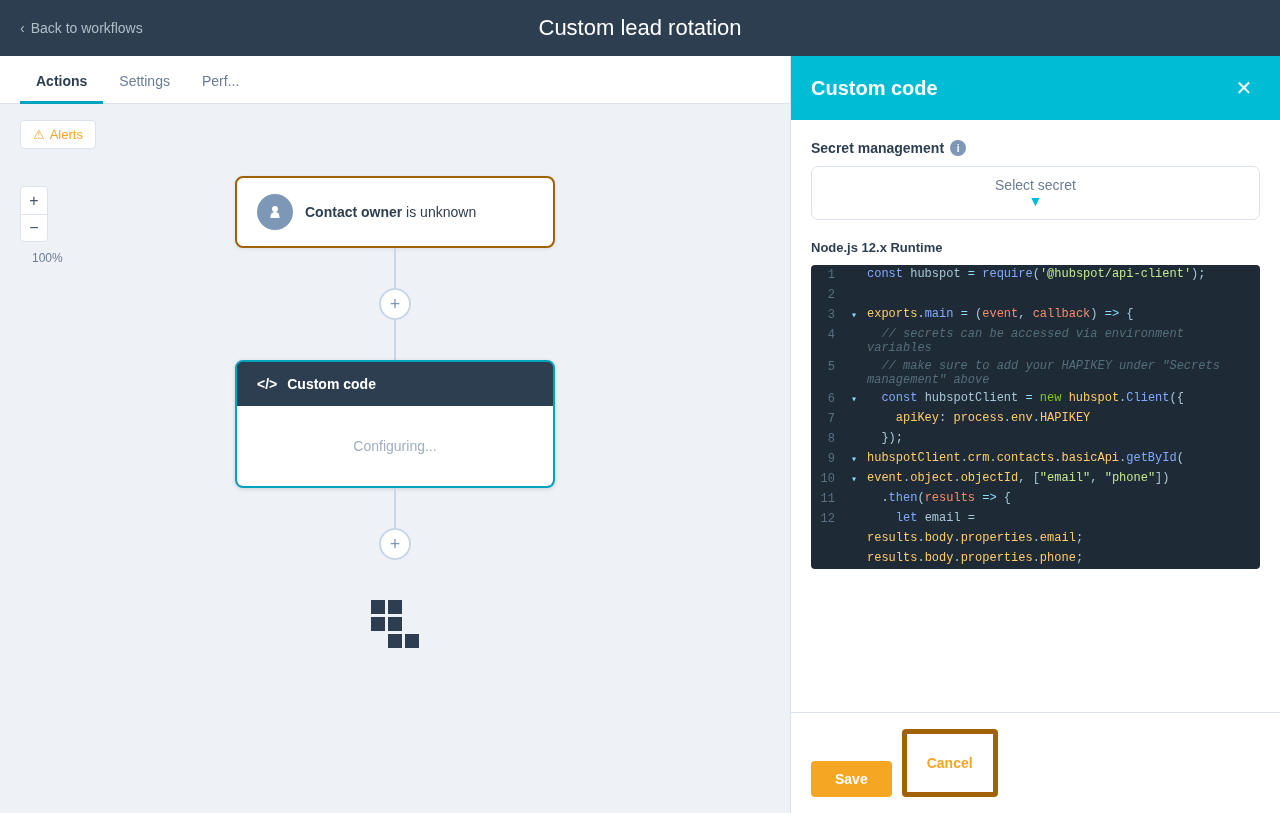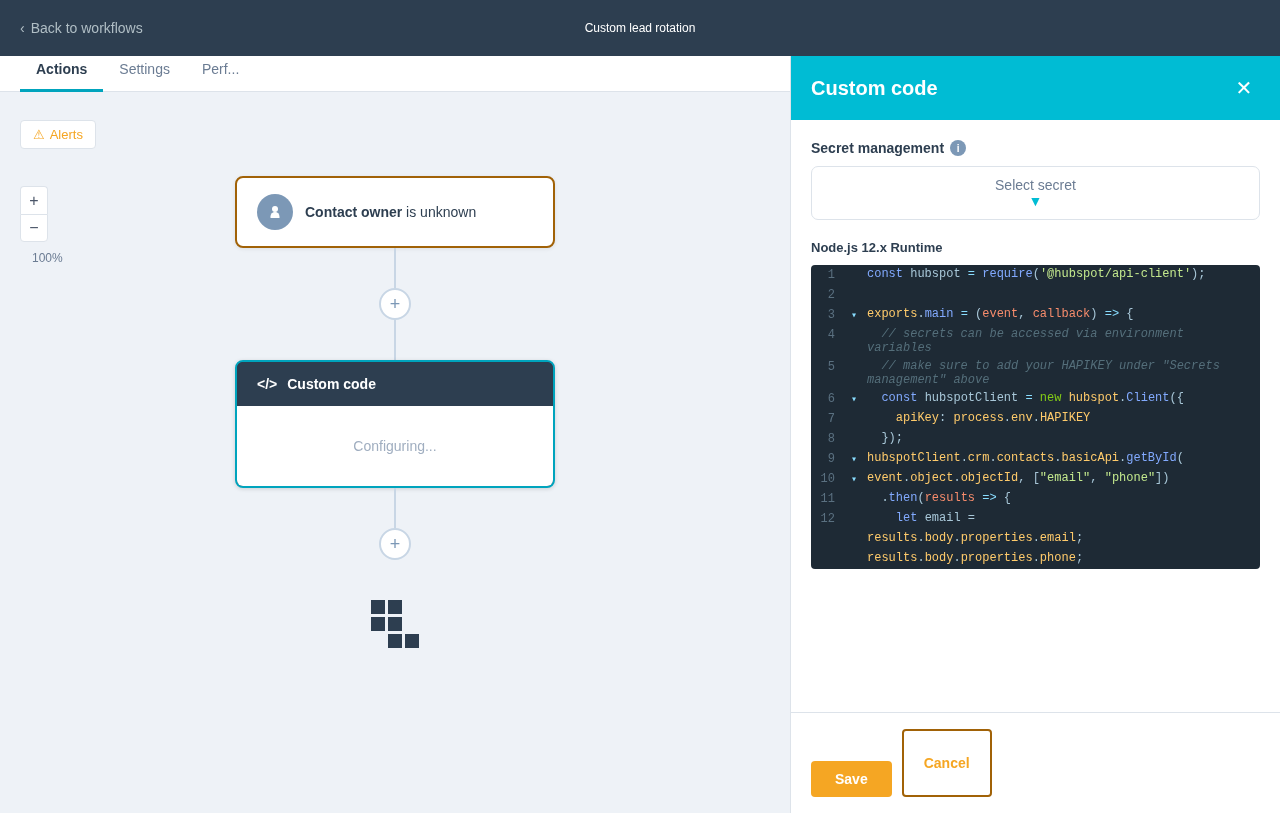--- a/index.html
+++ b/index.html
@@ -21,21 +21,21 @@
       align-items: center;
       gap: 6px;
       cursor: pointer;
       text-decoration: none;
     }
     .nav-title {
       position: absolute;
       left: 50%;
       transform: translateX(-50%);
       color: #fff;
-      font-size: 12px;
+      font-size: 22px;
       font-weight: 500;
     }
 
     
     .main-area {
       display: flex;
       height: calc(813px - 56px);
     }
 
     
@@ -46,21 +46,21 @@
       overflow: hidden;
     }
 
     
     .tabs-bar {
       background: #fff;
       border-bottom: 1px solid #dde3ea;
       display: flex;
       align-items: flex-end;
       padding: 0 20px;
-      height: 36px;
+      height: 48px;
     }
     .tab {
       font-size: 14px;
       color: #6b7c93;
       padding: 12px 16px;
       cursor: pointer;
       border-bottom: 3px solid transparent;
       margin-bottom: -1px;
     }
     .tab.active {
@@ -378,21 +378,21 @@
       border-radius: 4px;
       padding: 10px 24px;
       font-size: 14px;
       font-weight: 600;
       cursor: pointer;
       margin-top: 32px;
     }
     .btn-cancel {
       background: #fff;
       color: #f5a623;
-      border: 2px solid #a16207;
+      border: 5px solid #a16207;
       border-radius: 4px;
       padding: 10px 20px;
       font-size: 14px;
       font-weight: 600;
       cursor: pointer;
     }
   </style>
 </head>
 <body>
 

